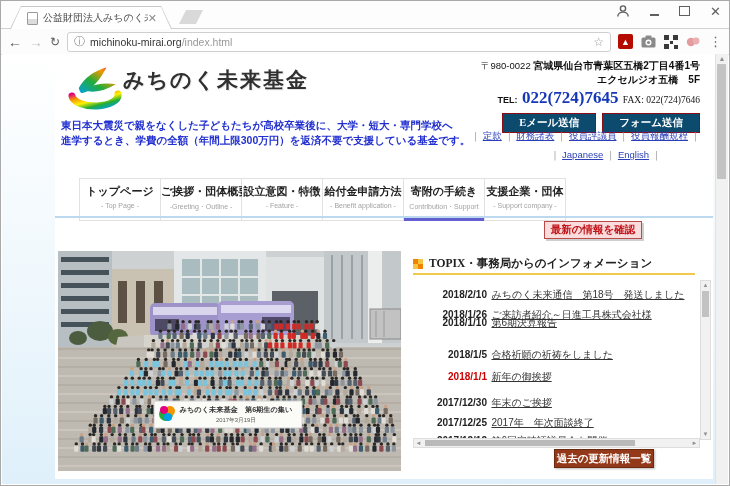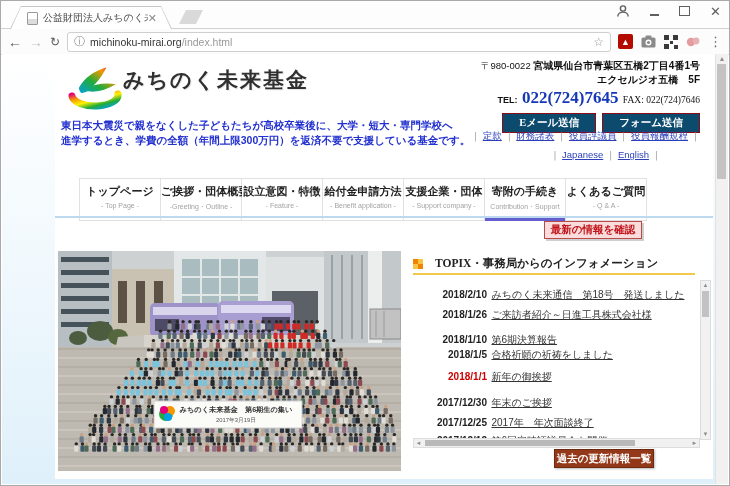--- a/index.html
+++ b/index.html
@@ -77,21 +77,21 @@
   .nav-sub{font-size:7px;color:#a3a3a3;margin-top:3px;white-space:nowrap;}
   .nav-tab.active::after{content:"";position:absolute;left:0;right:0;bottom:-1px;height:3px;
     background:#635fd0;}
   .nav-line{position:absolute;left:0;top:162px;width:658px;height:2px;background:#bcd9ef;}
   .latest-btn{position:absolute;left:489px;top:167px;width:96px;height:16px;background:#fadcdc;
     border:1px solid #b94a4a;color:#c01218;font-size:10.5px;font-weight:bold;text-align:center;
     line-height:16px;font-family:"Liberation Serif",serif;box-shadow:2px 2px 0 #cfcfcf;cursor:pointer;}
   
   .photo{position:absolute;left:3px;top:197px;width:343px;height:220px;overflow:hidden;}
   
-  .news-head{position:absolute;left:358px;top:202px;display:flex;align-items:center;gap:12px;}
+  .news-head{position:absolute;left:358px;top:202px;display:flex;align-items:center;gap:6px;}
   .topix-ico{width:10px;height:10px;flex:none;display:grid;grid-template-columns:5px 5px;
     grid-template-rows:5px 5px;}
   .topix-ico i:nth-child(1){background:#f08300;}
   .topix-ico i:nth-child(2){background:#f5c543;}
   .topix-ico i:nth-child(3){background:#f5c543;}
   .topix-ico i:nth-child(4){background:#f08300;}
   .news-title{font-family:"Liberation Serif",serif;font-size:11.5px;font-weight:bold;color:#222;
     white-space:nowrap;}
   .topix-line{position:absolute;left:358px;top:219px;width:282px;height:2px;background:#f2c94c;}
   .news-row{position:absolute;white-space:nowrap;}
@@ -237,31 +237,27 @@
           <div class="nav-sub">-Greeting・Outline -</div>
         </div>
         <div class="nav-tab">
           <div class="nav-main">設立意図・特徴</div>
           <div class="nav-sub">- Feature -</div>
         </div>
         <div class="nav-tab">
           <div class="nav-main">給付金申請方法</div>
           <div class="nav-sub">- Benefit application -</div>
         </div>
-        <div class="nav-tab">
-          <div class="nav-main">支援企業・団体</div>
-          <div class="nav-sub">- Support company -</div>
-        </div>
         <div class="nav-tab active">
           <div class="nav-main">寄附の手続き</div>
           <div class="nav-sub">Contribution・Support</div>
         </div>
         <div class="nav-tab">
-          <div class="nav-main">よくあるご質問</div>
-          <div class="nav-sub">- Q &amp; A -</div>
+          <div class="nav-main">支援企業・団体</div>
+          <div class="nav-sub">- Support company -</div>
         </div>
       </div>
       <div class="nav-line"></div>
 
       <div class="latest-btn">最新の情報を確認</div>
 
       <div class="photo">
         <svg width="343" height="220" viewBox="0 0 343 220">
           <rect x="0" y="0" width="343" height="100" fill="#cdd1d2"></rect>
 
@@ -1477,21 +1473,21 @@
       <div class="topix-line"></div>
 
       <div class="news-row" style="left:370px;top:230px;">
         <span class="news-date">2018/2/10</span>
         <a class="news-link">みちのく未来通信　第18号　発送しました</a>
       </div>
       <div class="news-row" style="left:370px;top:250px;">
         <span class="news-date">2018/1/26</span>
         <a class="news-link">ご来訪者紹介～日進工具株式会社様</a>
       </div>
-      <div class="news-row" style="left:370px;top:275px;">
+      <div class="news-row" style="left:370px;top:258px;">
         <span class="news-date">2018/1/10</span>
         <a class="news-link">第6期決算報告</a>
       </div>
       <div class="news-row" style="left:370px;top:290px;">
         <span class="news-date">2018/1/5</span>
         <a class="news-link">合格祈願の祈祷をしました</a>
       </div>
       <div class="news-row" style="left:370px;top:312px;">
         <span class="news-date red">2018/1/1</span>
         <a class="news-link">新年の御挨拶</a>

